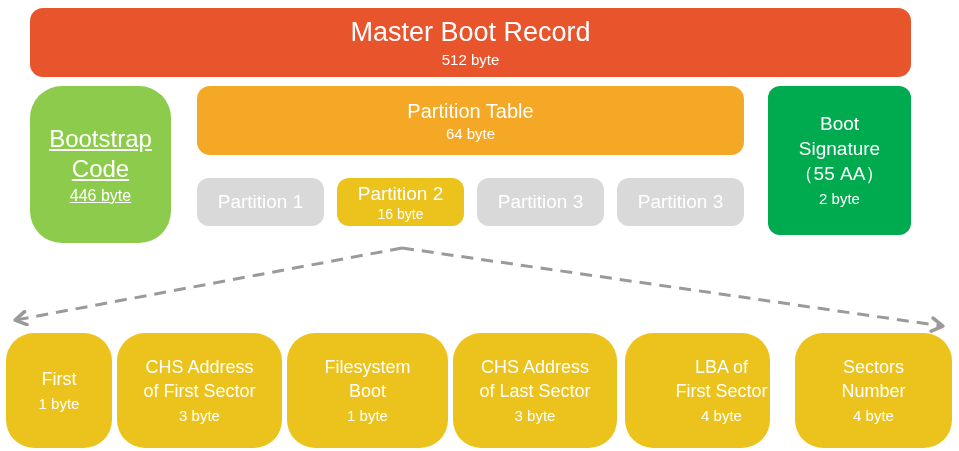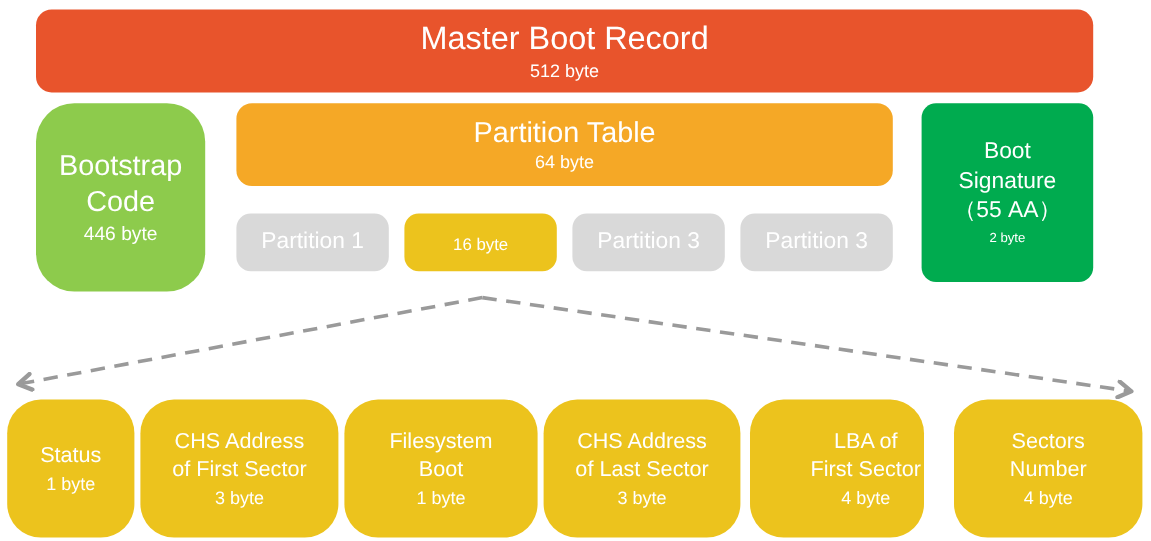--- a/index.html
+++ b/index.html
@@ -12,38 +12,38 @@
     position:absolute; display:flex; flex-direction:column;
     justify-content:center; text-align:center;
     box-sizing:border-box;
   }
   .mbr { left:30px; top:8px; width:881px; height:69px;
     background:var(--mbr-red,#E8542C); border-radius:13px; }
   .mbr .label { font-size:27px; }
   .mbr .size  { font-size:15px; margin-top:3px; }
 
   .bootstrap { left:30px; top:86px; width:141px; height:157px;
-    background:var(--bootstrap-green,#8DCB4C); border-radius:32px; }
+    background:var(--bootstrap-green,#8DCB4C); border-radius:32px;text-decoration:underline; }
   .bootstrap .label { font-size:24px; line-height:1.25; padding:0 8px; }
   .bootstrap .size  { font-size:16px; margin-top:3px; }
 
   .ptable { left:197px; top:86px; width:547px; height:69px;
     background:var(--table-orange,#F5A826); border-radius:13px; }
-  .ptable .label { font-size:24px; }
+  .ptable .label { font-size:20px; }
   .ptable .size  { font-size:15px; margin-top:2px; }
 
   .partition { top:178px; width:127px; height:48px;
     background:var(--inactive-gray,#D9D9D9); border-radius:12px; font-size:19px; }
   .partition.highlight { background:var(--highlight-yellow,#ECC31D); }
   .partition .size { font-size:14px; margin-top:1px; }
 
   .signature { left:768px; top:86px; width:143px; height:149px;
     background:var(--signature-green,#00AB4F); border-radius:12px;
     font-size:19px; line-height:1.3; }
-  .signature .size { font-size:11px; margin-top:3px; }
+  .signature .size { font-size:15px; margin-top:3px; }
 
   .field { top:333px; height:115px;
     background:var(--highlight-yellow,#ECC31D); border-radius:28px;
     font-size:18px; line-height:1.35; }
   .field .size { font-size:15px; margin-top:3px; }
 
   svg.arrows { position:absolute; left:0; top:0; width:959px; height:451px; pointer-events:none; }
 </style>
 </head>
 <body>
@@ -63,20 +63,21 @@
   <div class="block ptable">
     <div class="label">Partition Table</div>
     <div class="size">64 byte</div>
   </div>
 
   <div class="block partition" style="left:197px;">
     <div class="label">Partition 1</div>
   </div>
 
   <div class="block partition highlight" style="left:337px;">
+    <div class="label">Partition 2</div>
     <div class="size">16 byte</div>
   </div>
 
   <div class="block partition" style="left:477px;">
     <div class="label">Partition 3</div>
   </div>
 
   <div class="block partition" style="left:617px;">
     <div class="label">Partition 3</div>
   </div>
@@ -92,21 +93,21 @@
     <defs>
       <marker id="chev" viewBox="0 0 10 10" refX="7.5" refY="5" markerWidth="5.5" markerHeight="5.5" orient="auto-start-reverse">
         <path d="M 1.5 1 L 8 5 L 1.5 9" fill="none" stroke="#9A9A9A" stroke-width="2.2" stroke-linecap="round" stroke-linejoin="round"></path>
       </marker>
     </defs>
     <line x1="402" y1="248" x2="16" y2="320" stroke="#9A9A9A" stroke-width="3" stroke-dasharray="12 8" marker-end="url(#chev)"></line>
     <line x1="402" y1="248" x2="942" y2="326" stroke="#9A9A9A" stroke-width="3" stroke-dasharray="12 8" marker-end="url(#chev)"></line>
   </svg>
 
   <div class="block field" style="left:6px;   width:106px;">
-    <div class="label">Status</div>
+    <div class="label">First</div>
     <div class="label"></div>
     <div class="size">1 byte</div>
   </div>
 
   <div class="block field" style="left:117px; width:165px;">
     <div class="label">CHS Address</div>
     <div class="label">of First Sector</div>
     <div class="size">3 byte</div>
   </div>
 

